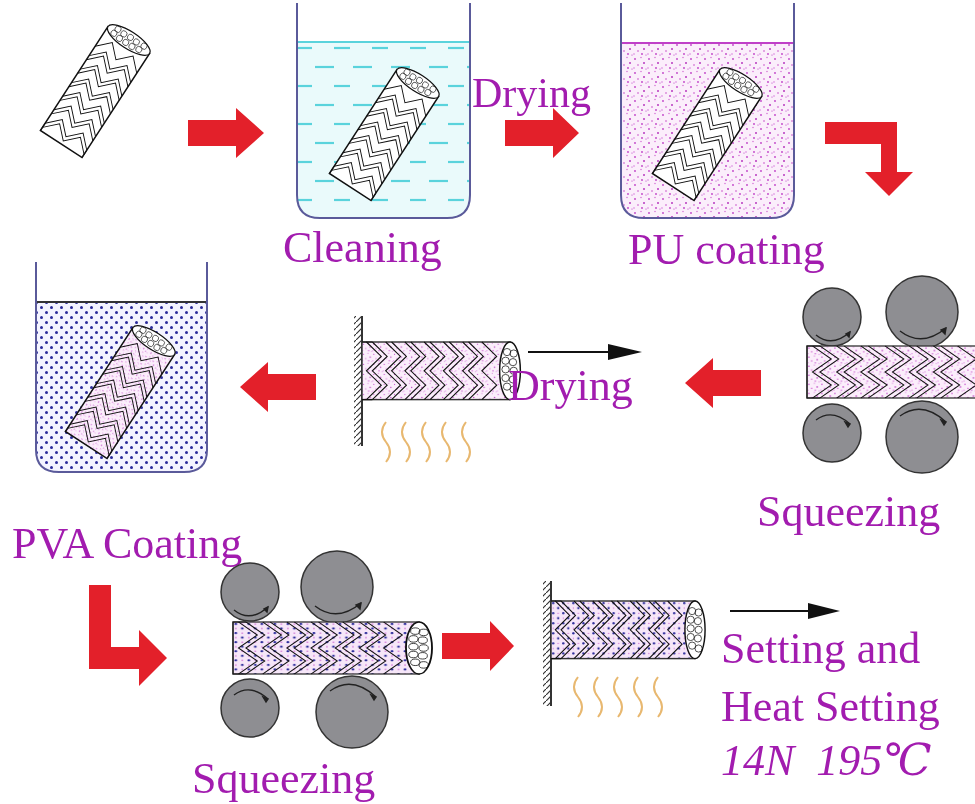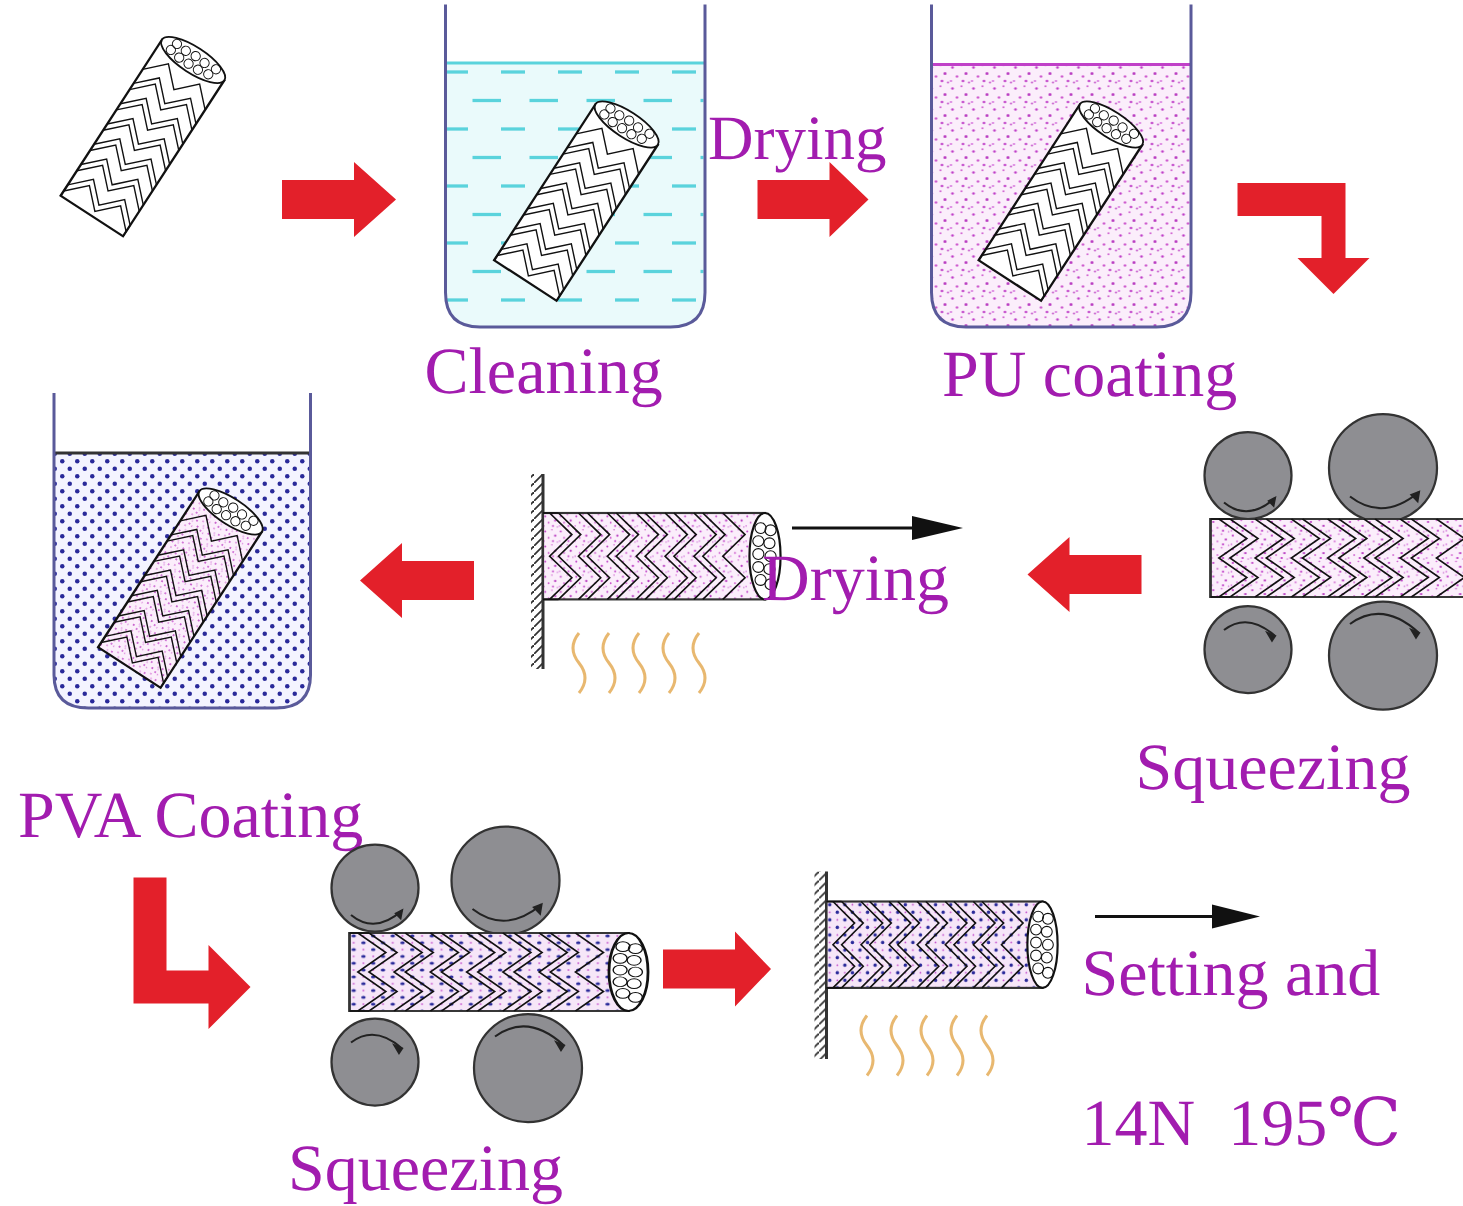--- a/index.html
+++ b/index.html
@@ -285,14 +285,15 @@
       <path d="M78,102 q-8,10 0,20 q8,10 0,20"></path>
       <path d="M98,102 q-8,10 0,20 q8,10 0,20"></path>
       <path d="M118,102 q-8,10 0,20 q8,10 0,20"></path>
     </g>
     <g>
       <line x1="190" y1="36" x2="280" y2="36" stroke="#111" stroke-width="2"></line>
       <polygon points="268,28 300,36 268,44" fill="#111"></polygon>
     </g>
   </svg>
   <div class="lbl big" style="left:181px;top:52px;">Setting and</div>
-  <div class="lbl big" style="left:181px;top:152px;white-space:pre;">14N  195℃</div>
+  <div class="lbl big" style="left:181px;top:110px;">Heat Setting</div>
+  <div class="lbl big" style="left:181px;top:164px;white-space:pre;font-style:italic;">14N  195℃</div>
 </div>
 
 </body></html>

